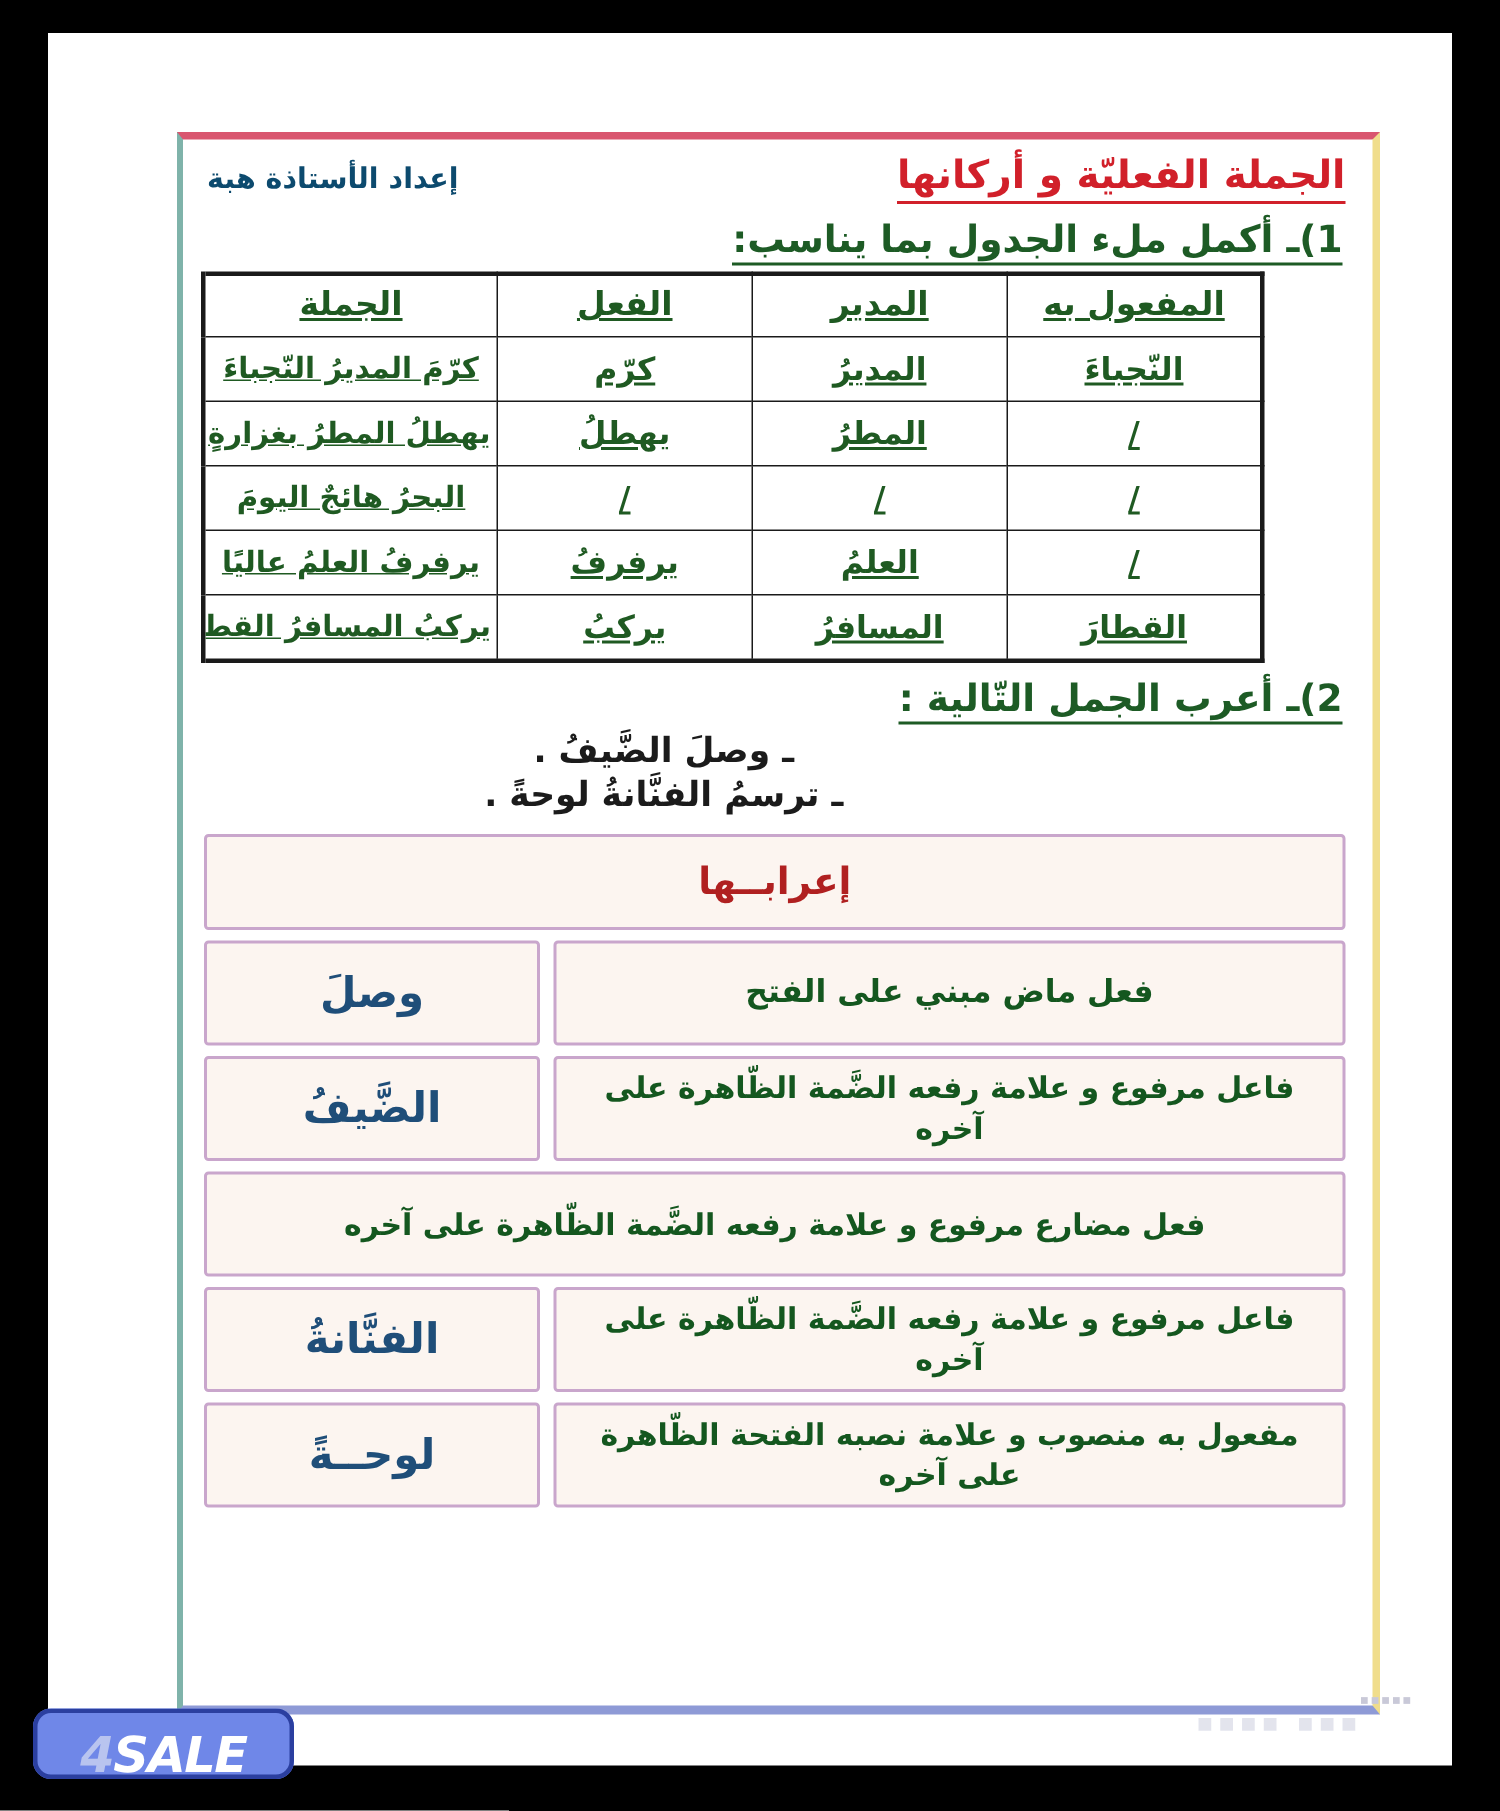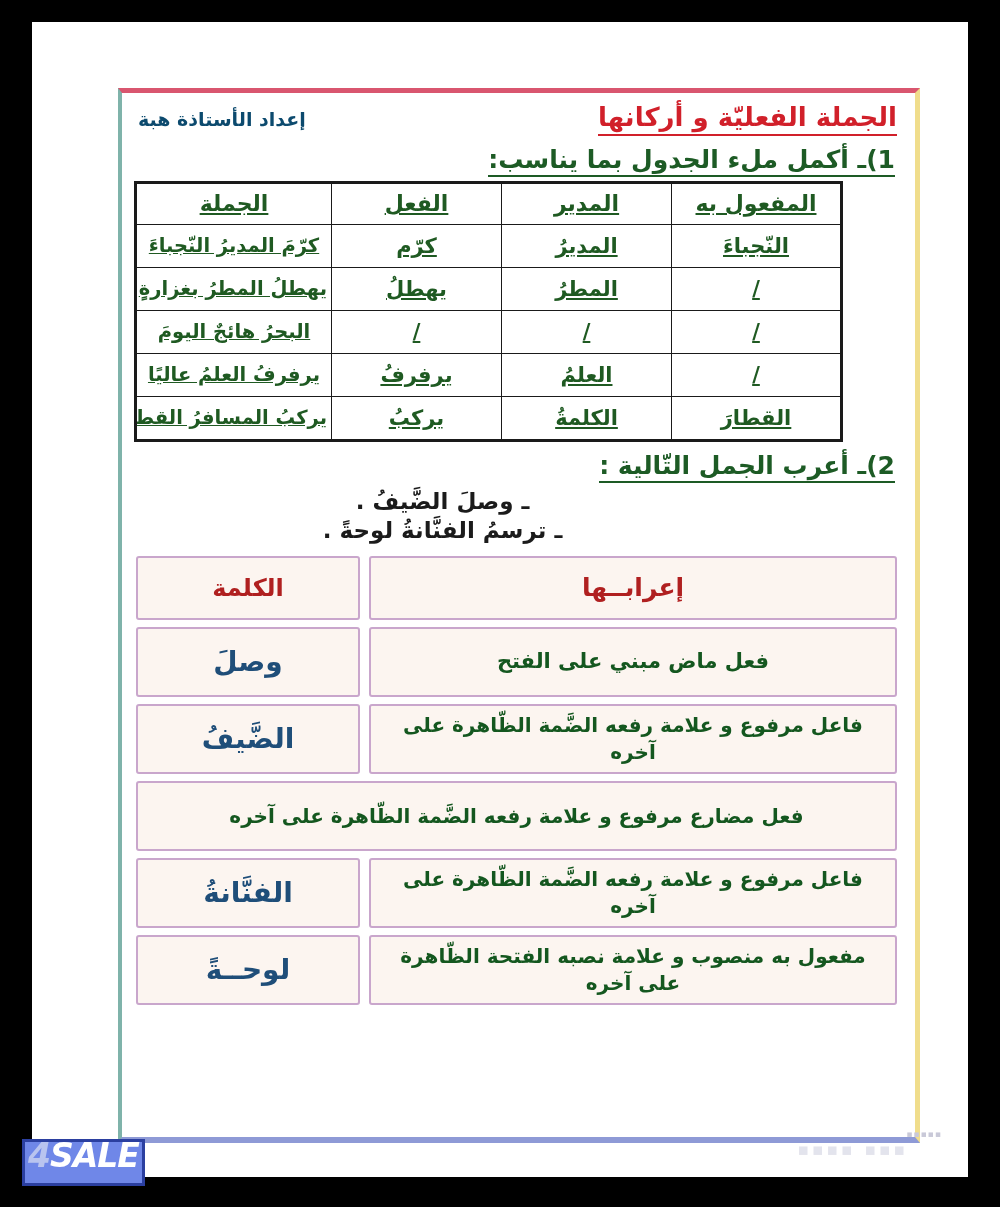--- a/index.html
+++ b/index.html
@@ -75,23 +75,23 @@
   .cell.parse{flex:1;min-height:70px;}
   .cell.hdr{min-height:64px;}
   .w-head{color:#b02020;font-weight:bold;font-size:24px;}
   .p-head{color:#b02020;font-weight:bold;font-size:25px;letter-spacing:1px;}
   .w-txt{color:#1f4e79;font-weight:bold;font-size:28px;}
   .p-txt{color:#14571f;font-weight:bold;font-size:21px;line-height:1.32;}
   .p-txt.sm{font-size:20px;}
 
   
   #logo{
-    position:absolute;left:22px;top:1139px;width:123px;height:47px;
-    background:#6f87e8;border-radius:0;
-    display:flex;align-items:flex-start;justify-content:center;
+    position:absolute;left:22px;top:1139px;width:174px;height:47px;
+    background:#6f87e8;border-radius:12px;
+    display:flex;align-items:flex-end;justify-content:center;
     box-shadow:0 0 0 3px #2b3fa0 inset;
   }
   #logo .txt{
     font-family:"DejaVu Sans","Liberation Sans",sans-serif;
     font-style:italic;font-weight:bold;font-size:33px;color:#ffffff;
     letter-spacing:-1px;line-height:1;
   }
   #logo .txt .four{color:#b9c4ef;}
   #faint{
     position:absolute;right:60px;bottom:18px;color:#dfe0ea;font-size:17px;
@@ -152,21 +152,21 @@
             <td class="sent">البحرُ هائجٌ اليومَ</td>
           </tr>
           <tr>
             <td>/</td>
             <td>العلمُ</td>
             <td>يرفرفُ</td>
             <td class="sent">يرفرفُ العلمُ عاليًا</td>
           </tr>
           <tr>
             <td>القطارَ</td>
-            <td>الكلمةُ</td>
+            <td>المسافرُ</td>
             <td>يركبُ</td>
             <td class="sent">يركبُ المسافرُ القطارَ</td>
           </tr>
         </tbody>
       </table>
 
       <div class="prompt">
         <span class="u">2)ـ أعرب الجمل التّالية :</span>
       </div>
 
@@ -174,23 +174,20 @@
         <div class="sentence">ـ وصلَ الضَّيفُ .</div>
         <div class="sentence">ـ ترسمُ الفنَّانةُ لوحةً .</div>
       </div>
 
       <div class="t2">
 
         <div class="t2-row">
           <div class="cell parse hdr">
             <span class="p-head">إعرابــها</span>
           </div>
-          <div class="cell word hdr">
-            <span class="w-head">الكلمة</span>
-          </div>
         </div>
 
         <div class="t2-row">
           <div class="cell parse">
             <span class="p-txt">فعل ماض مبني على الفتح</span>
           </div>
           <div class="cell word">
             <span class="w-txt">وصلَ</span>
           </div>
         </div>

